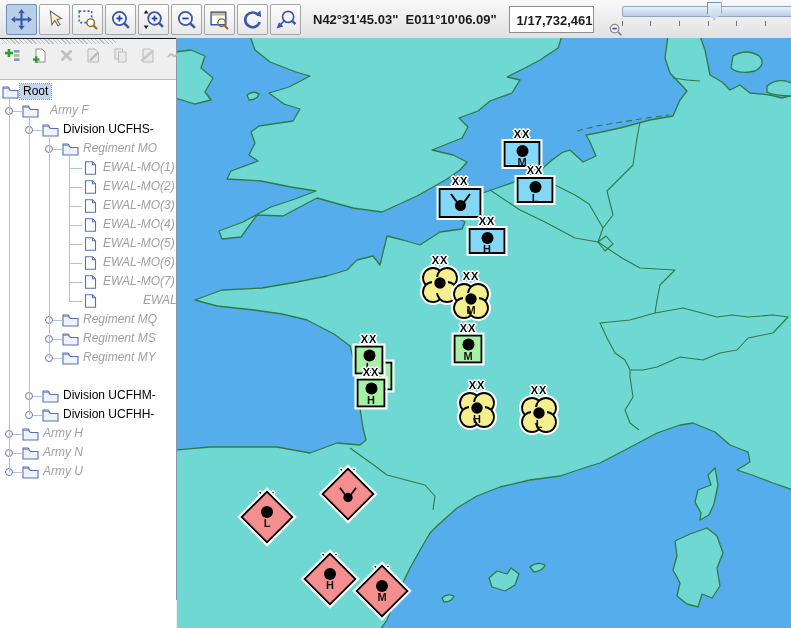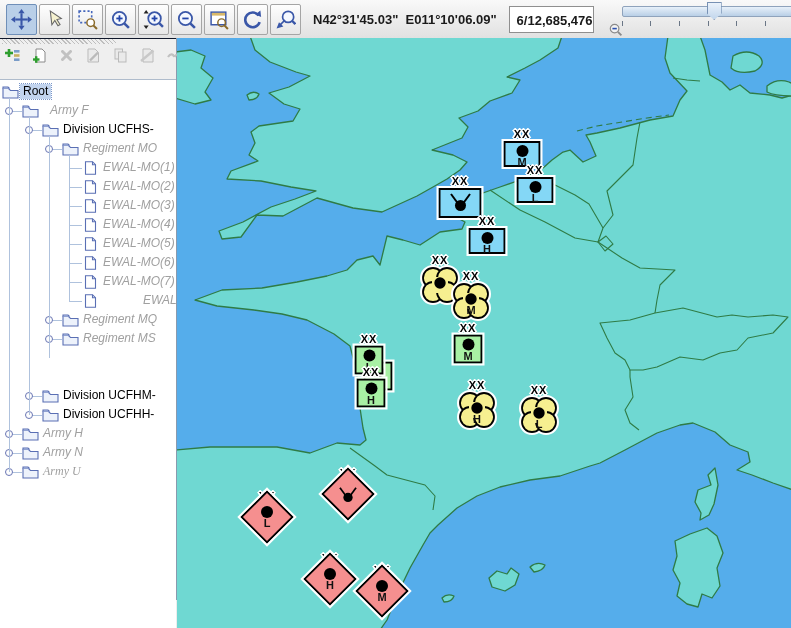--- a/index.html
+++ b/index.html
@@ -146,21 +146,21 @@
             <svg viewBox="0 0 20 20">
               <circle cx="12.5" cy="7.5" r="5.3" fill="#F4F8FF" stroke="#3A57A8" stroke-width="1.6"></circle>
               <line x1="16.2" y1="11.2" x2="19.4" y2="14.4" stroke="#3A57A8" stroke-width="2.2"></line>
               <line x1="4" y1="16" x2="9.5" y2="10.5" stroke="#3A57A8" stroke-width="1.6"></line>
               <path d="M1.5 18.5l6.5-1.8-4.2-4.2z" fill="#3A57A8"></path>
             </svg>
           </span>
         </div>
       </div>
     <div id="coords">N42°31'45.03"  E011°10'06.09"</div>
-    <div id="scalebox">6/12,685,476</div>
+    <div id="scalebox">1/17,732,461</div>
     <div id="sliderwrap">
       <div id="slidertrack"></div>
       <div id="sliderthumb" style="left: 99.16px;"></div>
       <div id="tickrow"></div>
       <div class="zmini" style="left:1px;">
         <svg viewBox="0 0 14 14">
             <circle cx="5.6" cy="5.6" r="4.3" fill="#F2F2F2" stroke="#8A8A8A" stroke-width="1.2"></circle>
             <line x1="3.4" y1="5.6" x2="7.8" y2="5.6" stroke="#2A50B0" stroke-width="1.6"></line>
             <line x1="8.9" y1="8.9" x2="12.4" y2="12.4" stroke="#8A8A8A" stroke-width="1.8"></line>
           </svg>
@@ -380,20 +380,31 @@
           <span class="stub" style="left: 49px; top: 9px;"></span>
           <span class="handle" style="left: 45px;"></span>
           <span class="ticon" style="left: 62px;">
             <svg viewBox="0 0 17 14">
               <path d="M1 3.5h5.5l2 2H16v7.5H1z" fill="#EDF2FB" stroke="#5A6FB4" stroke-width="1.1"></path>
               <path d="M1 3.5V2h5l1.5 1.5" fill="#C8D6F0" stroke="#5A6FB4" stroke-width="1.1"></path>
             </svg>
           </span>
           <span class="tlabel dim" style="left: 80px;">Regiment MS</span>
         </div>
+        <div class="trow" style="top: 269px;">
+          <span class="stub" style="left: 49px; top: 9px;"></span>
+          <span class="handle" style="left: 45px;"></span>
+          <span class="ticon" style="left: 62px;">
+            <svg viewBox="0 0 17 14">
+              <path d="M1 3.5h5.5l2 2H16v7.5H1z" fill="#EDF2FB" stroke="#5A6FB4" stroke-width="1.1"></path>
+              <path d="M1 3.5V2h5l1.5 1.5" fill="#C8D6F0" stroke="#5A6FB4" stroke-width="1.1"></path>
+            </svg>
+          </span>
+          <span class="tlabel dim" style="left: 80px;">Regiment MY</span>
+        </div>
         <div class="trow" style="top: 326px;">
           <span class="stub" style="left: 29px; top: 9px;"></span>
           <span class="handle" style="left: 25px;"></span>
           <span class="ticon" style="left: 42px;">
             <svg viewBox="0 0 17 14">
               <path d="M1 3.5h5.5l2 2H16v7.5H1z" fill="#EDF2FB" stroke="#5A6FB4" stroke-width="1.1"></path>
               <path d="M1 3.5V2h5l1.5 1.5" fill="#C8D6F0" stroke="#5A6FB4" stroke-width="1.1"></path>
             </svg>
           </span>
           <span class="tlabel" style="left: 60px;">Division UCFHH-</span>
@@ -433,21 +444,21 @@
         </div>
         <div class="trow" style="top: 383px;">
           <span class="stub" style="left: 9px; top: 9px;"></span>
           <span class="handle" style="left: 5px;"></span>
           <span class="ticon" style="left: 22px;">
             <svg viewBox="0 0 17 14">
               <path d="M1 3.5h5.5l2 2H16v7.5H1z" fill="#EDF2FB" stroke="#5A6FB4" stroke-width="1.1"></path>
               <path d="M1 3.5V2h5l1.5 1.5" fill="#C8D6F0" stroke="#5A6FB4" stroke-width="1.1"></path>
             </svg>
           </span>
-          <span class="tlabel dim" style="left: 40px; font-family: Liberation Serif, serif;">Army U</span>
+          <span class="tlabel dim" style="left: 40px;">Army U</span>
         </div>
         <div class="vguide" style="left: 9px; top: 18px; height: 374px;"></div>
         <div class="vguide" style="left: 29px; top: 37px; height: 298px;"></div>
         <div class="vguide" style="left: 49px; top: 56px; height: 222px;"></div>
         <div class="vguide" style="left: 69px; top: 75px; height: 146px;"></div>
       </div>
   </div>
 
   <div id="mappanel">
     <svg id="geo" width="614" height="590" viewBox="0 0 614 590">

